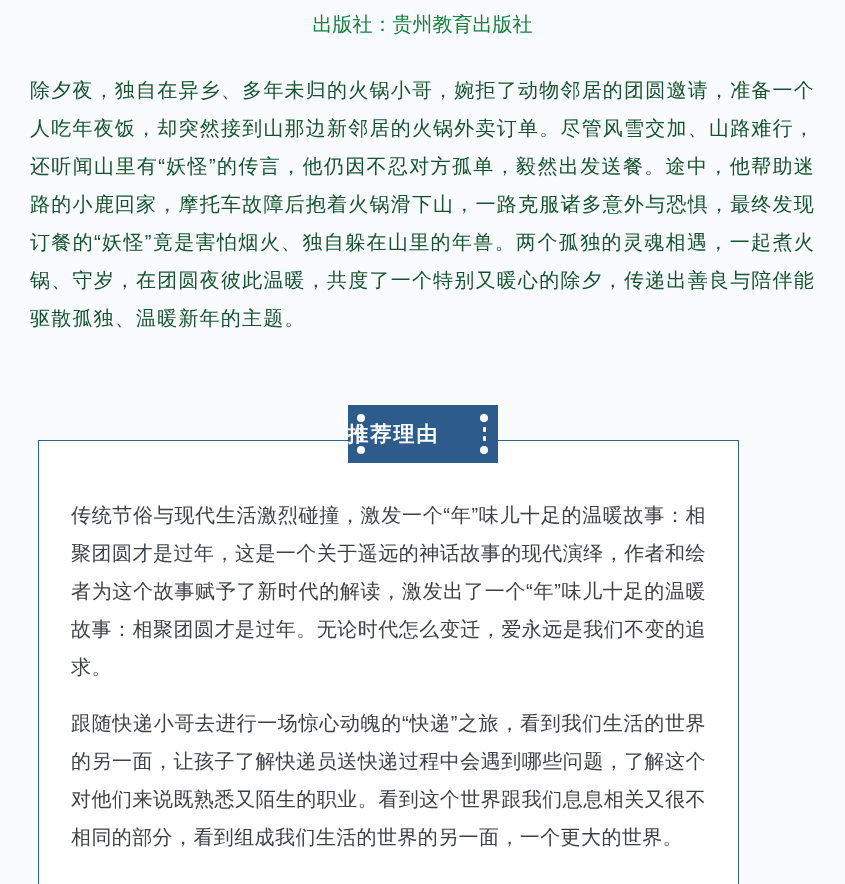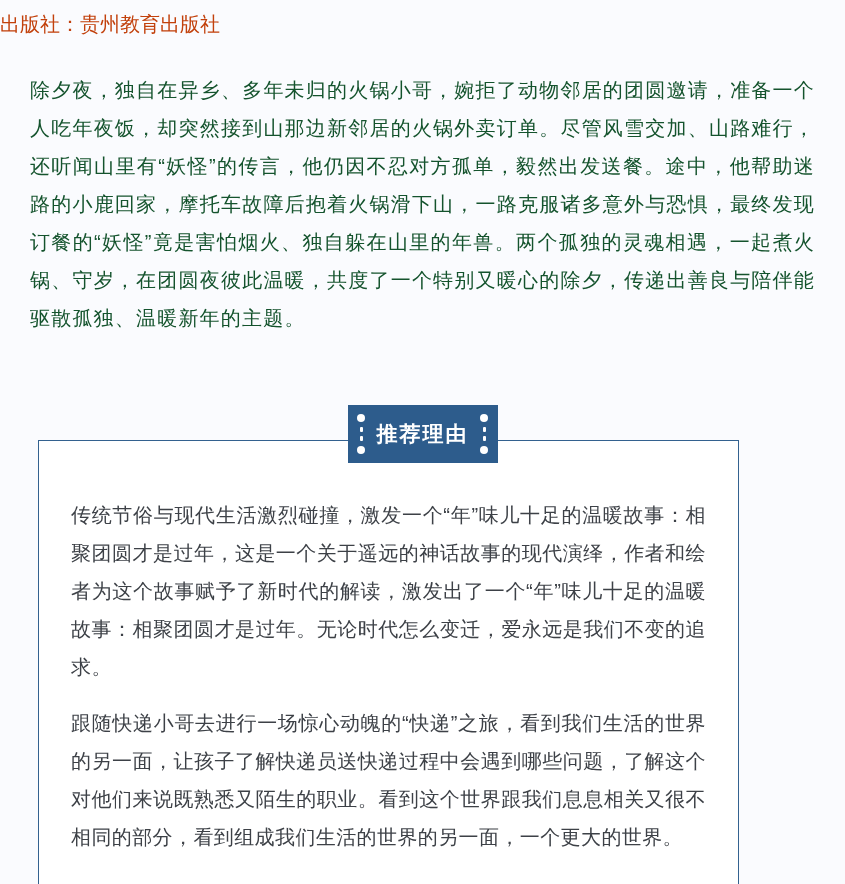--- a/index.html
+++ b/index.html
@@ -15,43 +15,42 @@
     color: #3d4147;
     overflow: hidden;
   }
   .page {
     width: 845px;
     height: 884px;
     position: relative;
   }
   .publisher {
     padding-top: 12px;
-    text-align: left;
+    text-align: center;
     font-size: 20px;
     line-height: 24px;
-    color: #c2410c;
+    color: #15803d;
   }
   .summary {
     margin: 35px 30px 0 30px;
     font-size: 20px;
     line-height: 38px;
     letter-spacing: 1.2px;
     text-align: justify;
     color: #14532d;
   }
   .reco-badge {
     position: relative;
     z-index: 2;
     width: 150px;
     height: 58px;
     margin: 68px auto 0 auto;
     background: #2d5c8c;
     display: flex;
     align-items: center;
-    justify-content: center;
   }
   .badge-label {
     color: #ffffff;
     font-weight: bold;
     font-size: 21px;
     letter-spacing: 2px;
   }
   .badge-dots {
     position: absolute;
     top: 9px;

